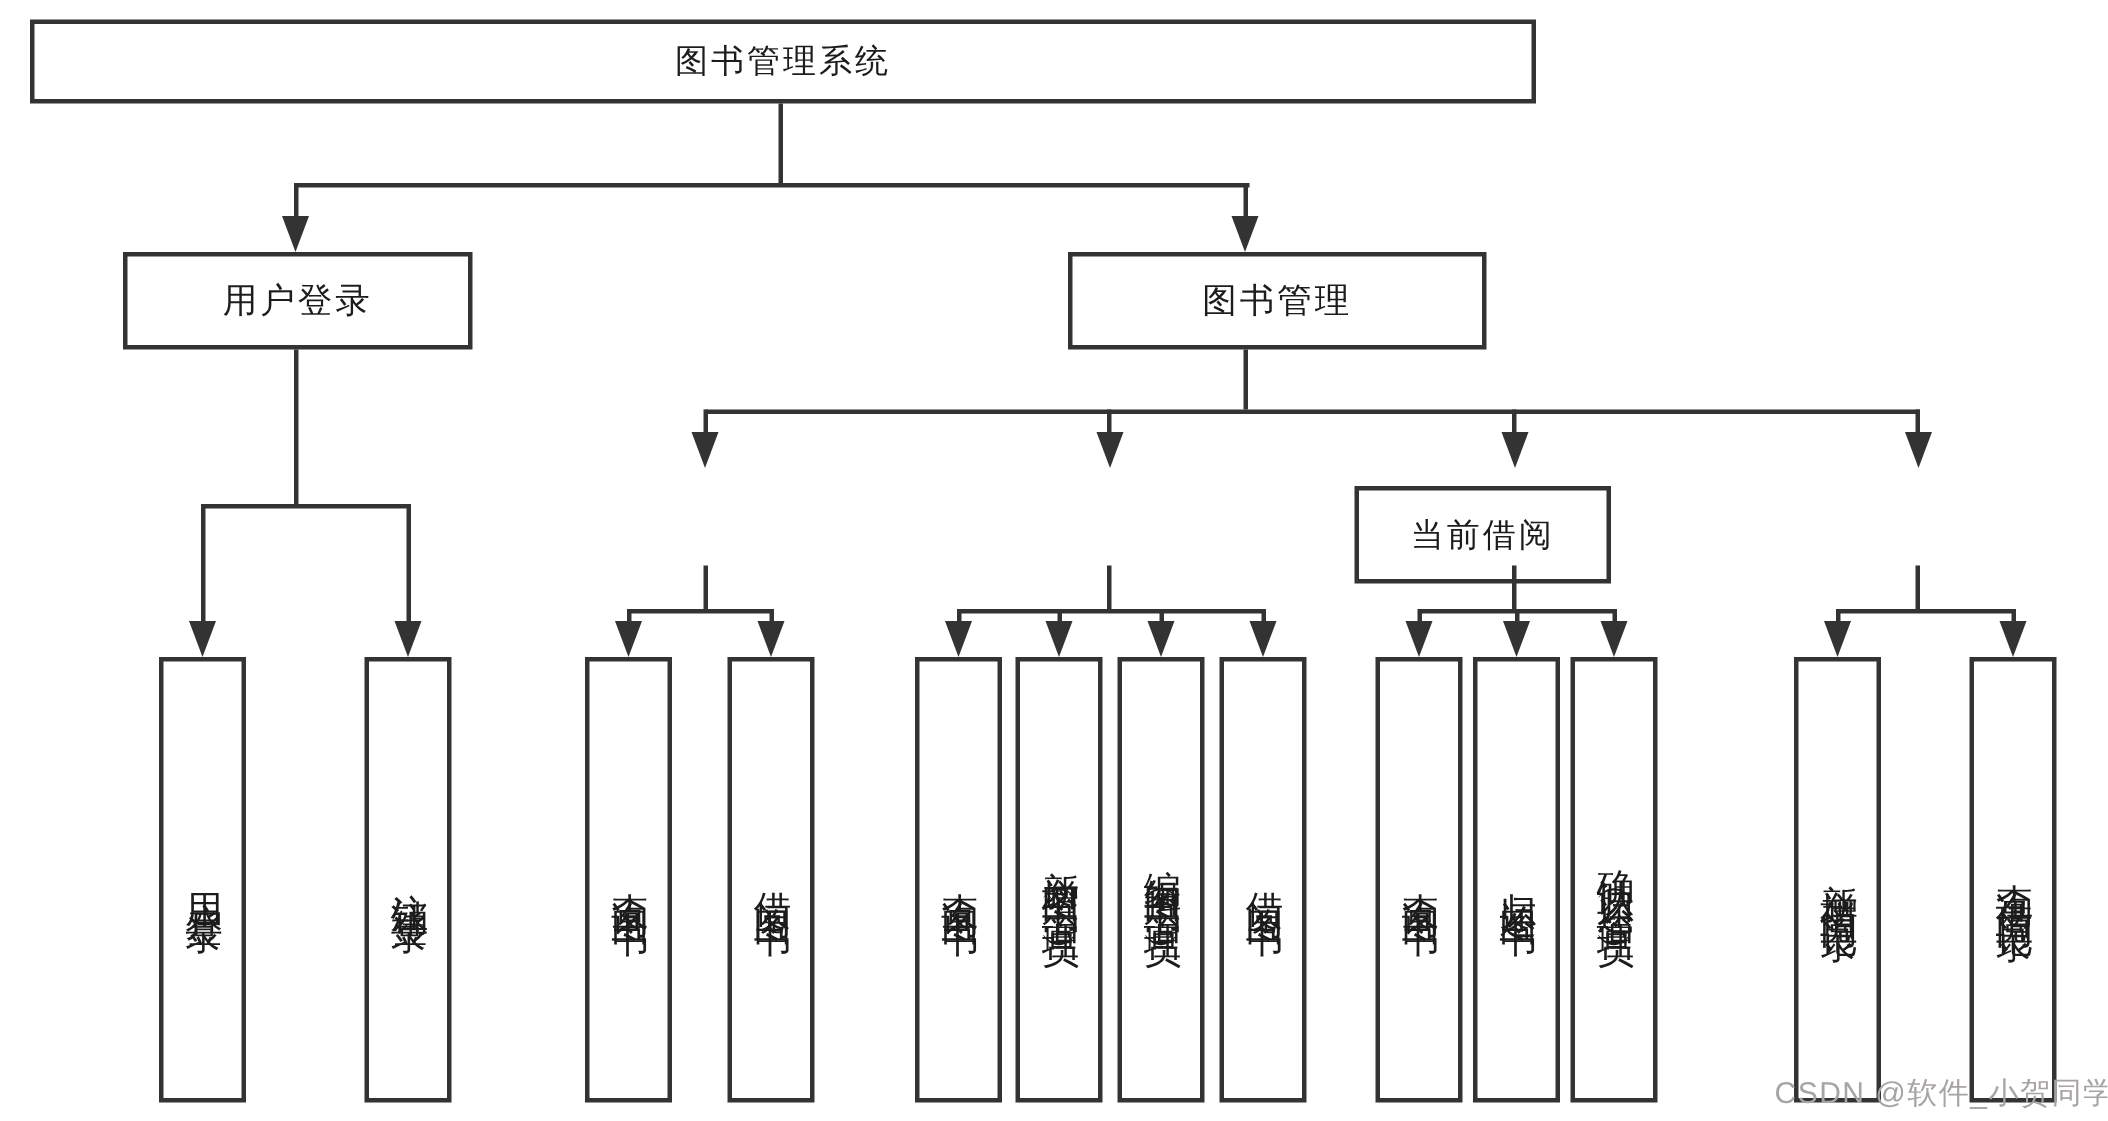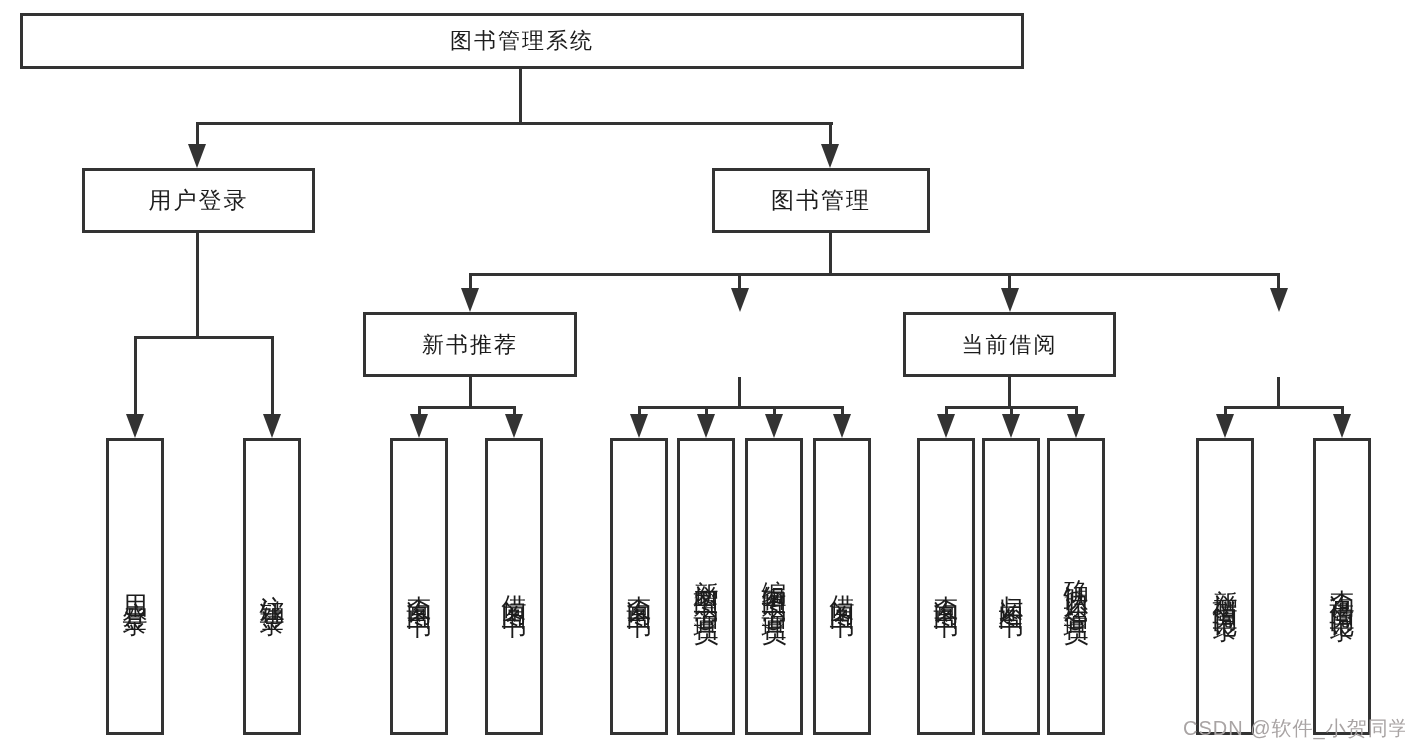--- a/index.html
+++ b/index.html
@@ -36,30 +36,27 @@
 <div class="canvas">
 
   <div class="node hnode" style="left:20px;top:13px;width:1004px;height:56px">
     <span>图书管理系统</span>
   </div>
 
   <div class="node hnode lv1" style="left:82px;top:168px;width:233px;height:65px">
     <span>用户登录</span>
   </div>
 
-  <div class="node hnode lv1" style="left:712px;top:168px;width:218px;height:65px">
+  <div class="node hnode lv1" style="left:712px;top:168px;width:279px;height:65px">
     <span>图书管理</span>
   </div>
 
-  <div class="node hnode" style="left:363px;top:312px;width:214px;height:65px">
-    <span>新书推荐</span>
-  </div>
 
 
-  <div class="node hnode" style="left:903px;top:312px;width:213px;height:65px">
+  <div class="node hnode" style="left:903px;top:324px;width:171px;height:65px">
     <span>当前借阅</span>
   </div>
 
 
   <div class="node leaf" style="left:106px;top:438px;width:58px;height:297px">
     <span class="vtext">用户登录</span>
   </div>
   <div class="node leaf" style="left:243px;top:438px;width:58px;height:297px">
     <span class="vtext">注销登录</span>
   </div>

